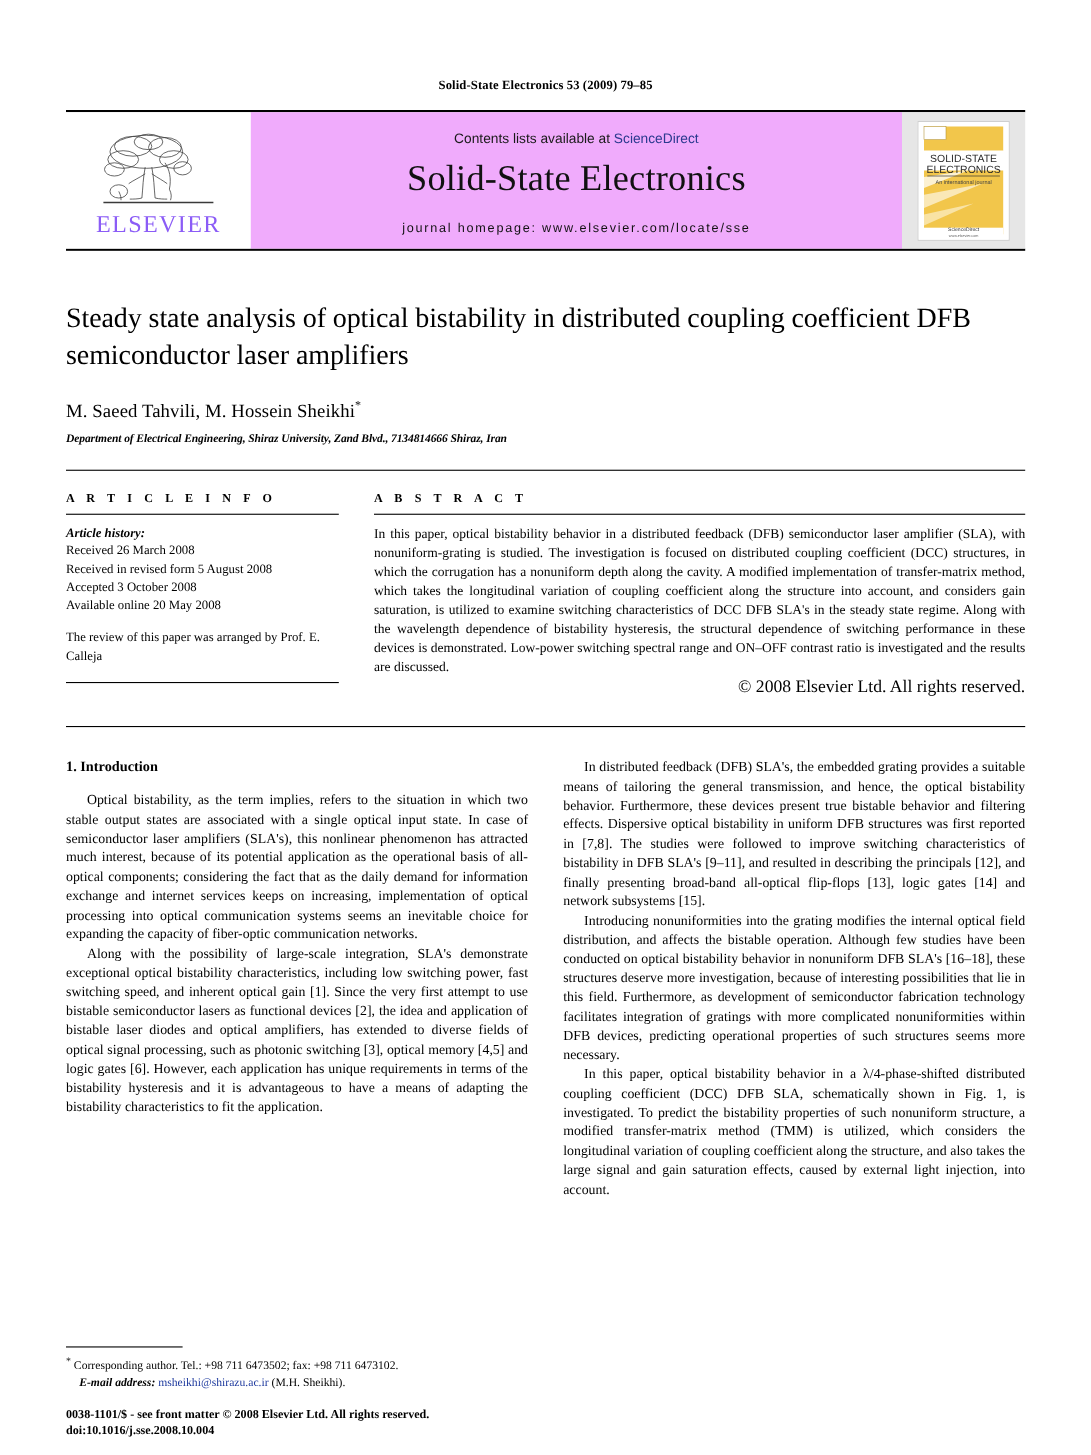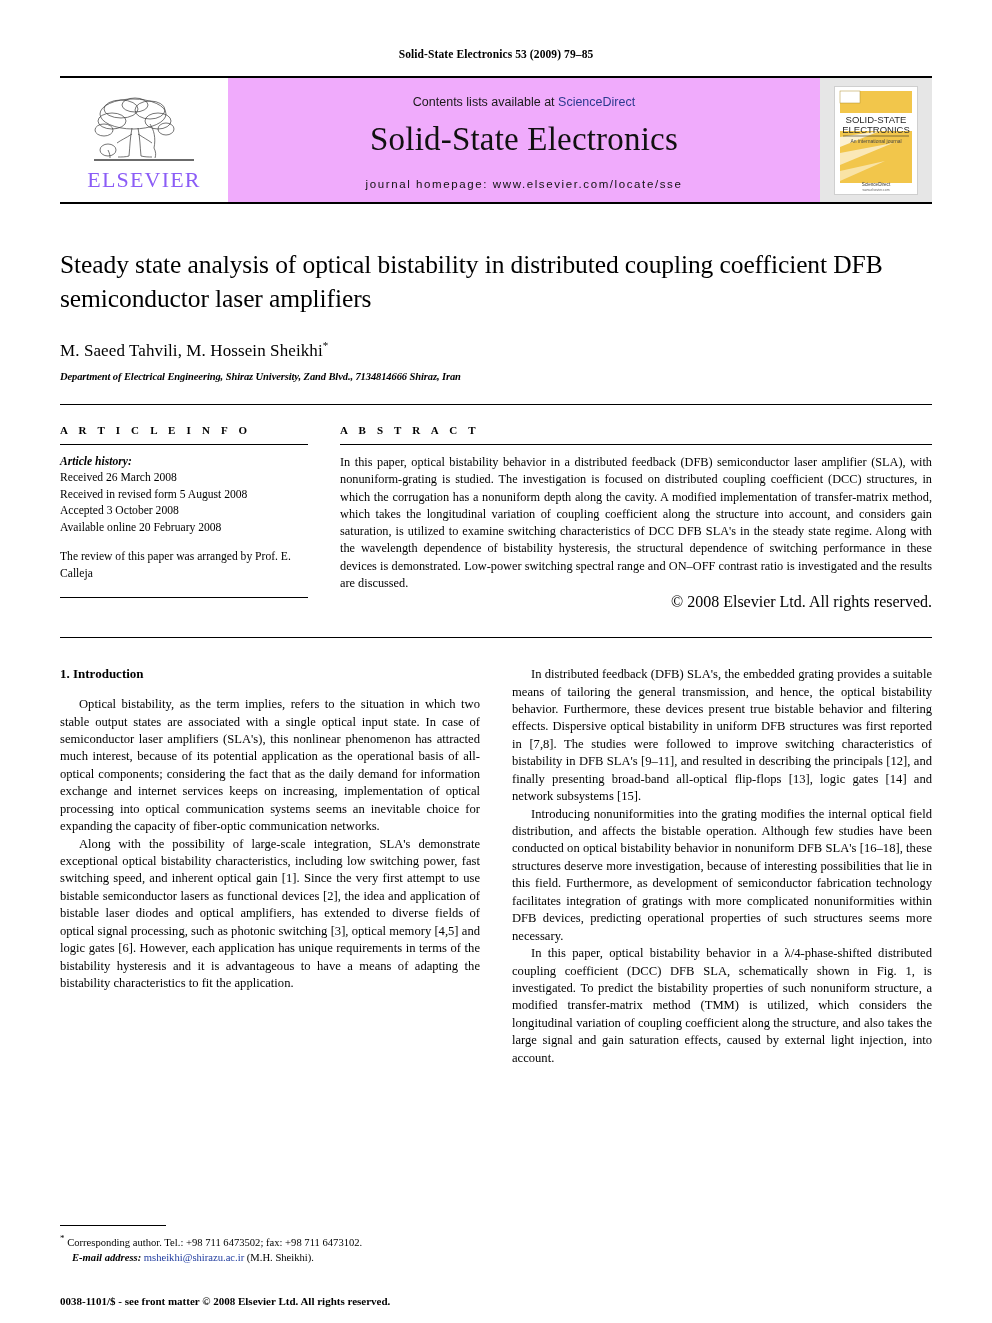--- a/index.html
+++ b/index.html
@@ -23,21 +23,21 @@
     padding: 0 60px;
   }
 
   
   .runhead {
     text-align: center;
     font-family: "Liberation Serif", serif;
     font-weight: bold;
     font-size: 11.5px;
     letter-spacing: 0.1px;
-    padding-top: 48px;
+    padding-top: 72px;
   }
 
   
   .masthead {
     margin-top: 16px;
     border-top: 2px solid #000;
     border-bottom: 2px solid #000;
     height: 124px;
     display: flex;
     align-items: stretch;
@@ -343,21 +343,21 @@
   <div class="infoabs">
 
     <div class="col-info">
       <div class="sechead">A R T I C L E   I N F O</div>
       <div class="thinrule"></div>
       <div class="info-body">
         <div class="it">Article history:</div>
         <div>Received 26 March 2008</div>
         <div>Received in revised form 5 August 2008</div>
         <div>Accepted 3 October 2008</div>
-        <div>Available online 20 February 2008</div>
+        <div>Available online 20 May 2008</div>
         <div class="info-gap"></div>
         <div>The review of this paper was arranged by Prof. E. Calleja</div>
       </div>
       <div class="kw-rule"></div>
     </div>
 
     <div class="col-abs">
       <div class="sechead">A B S T R A C T</div>
       <div class="thinrule"></div>
       <div class="abs-body">In this paper, optical bistability behavior in a distributed feedback (DFB) semiconductor laser amplifier (SLA), with nonuniform-grating is studied. The investigation is focused on distributed coupling coefficient (DCC) structures, in which the corrugation has a nonuniform depth along the cavity. A modified implementation of transfer-matrix method, which takes the longitudinal variation of coupling coefficient along the structure into account, and considers gain saturation, is utilized to examine switching characteristics of DCC DFB SLA's in the steady state regime. Along with the wavelength dependence of bistability hysteresis, the structural dependence of switching performance in these devices is demonstrated. Low-power switching spectral range and ON–OFF contrast ratio is investigated and the results are discussed.</div>
@@ -388,15 +388,16 @@
       <span class="star">*</span>
       <span>Corresponding author. Tel.: +98 711 6473502; fax: +98 711 6473102.</span><br>
       <span class="it">E-mail address:</span>
       <span class="mail">msheikhi@shirazu.ac.ir</span>
       <span>(M.H. Sheikhi).</span>
     </div>
   </div>
 
   <div class="issn">
     <div>0038-1101/$ - see front matter © 2008 Elsevier Ltd. All rights reserved.</div>
+    <div>doi:10.1016/j.sse.2008.10.004</div>
   </div>
 
 </div>
 
 </body></html>

